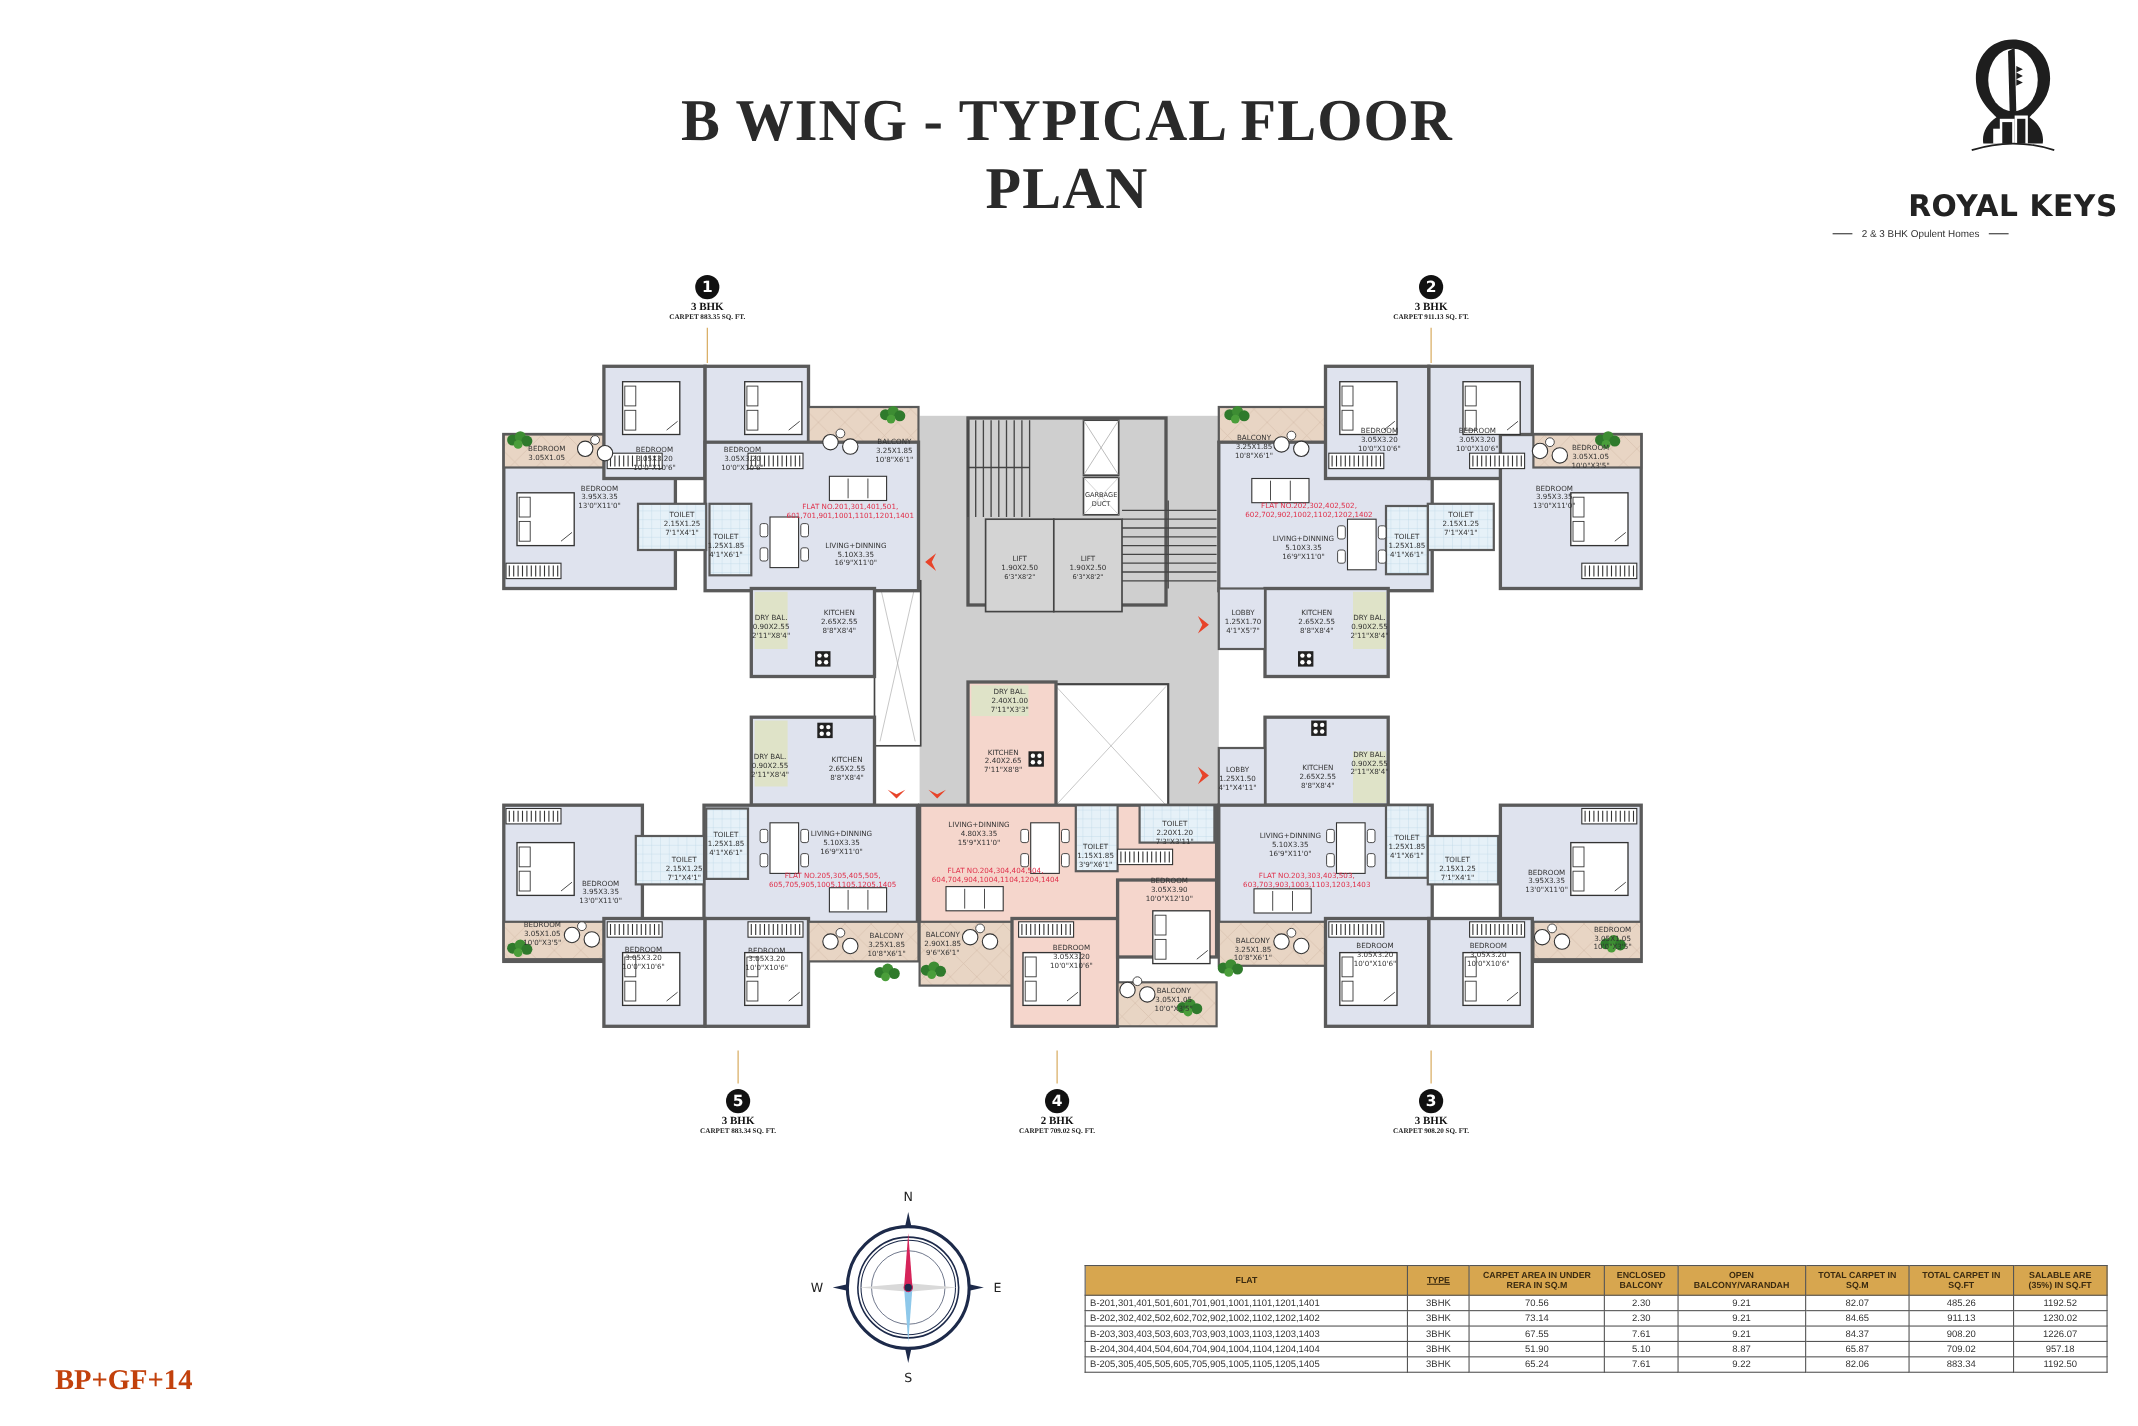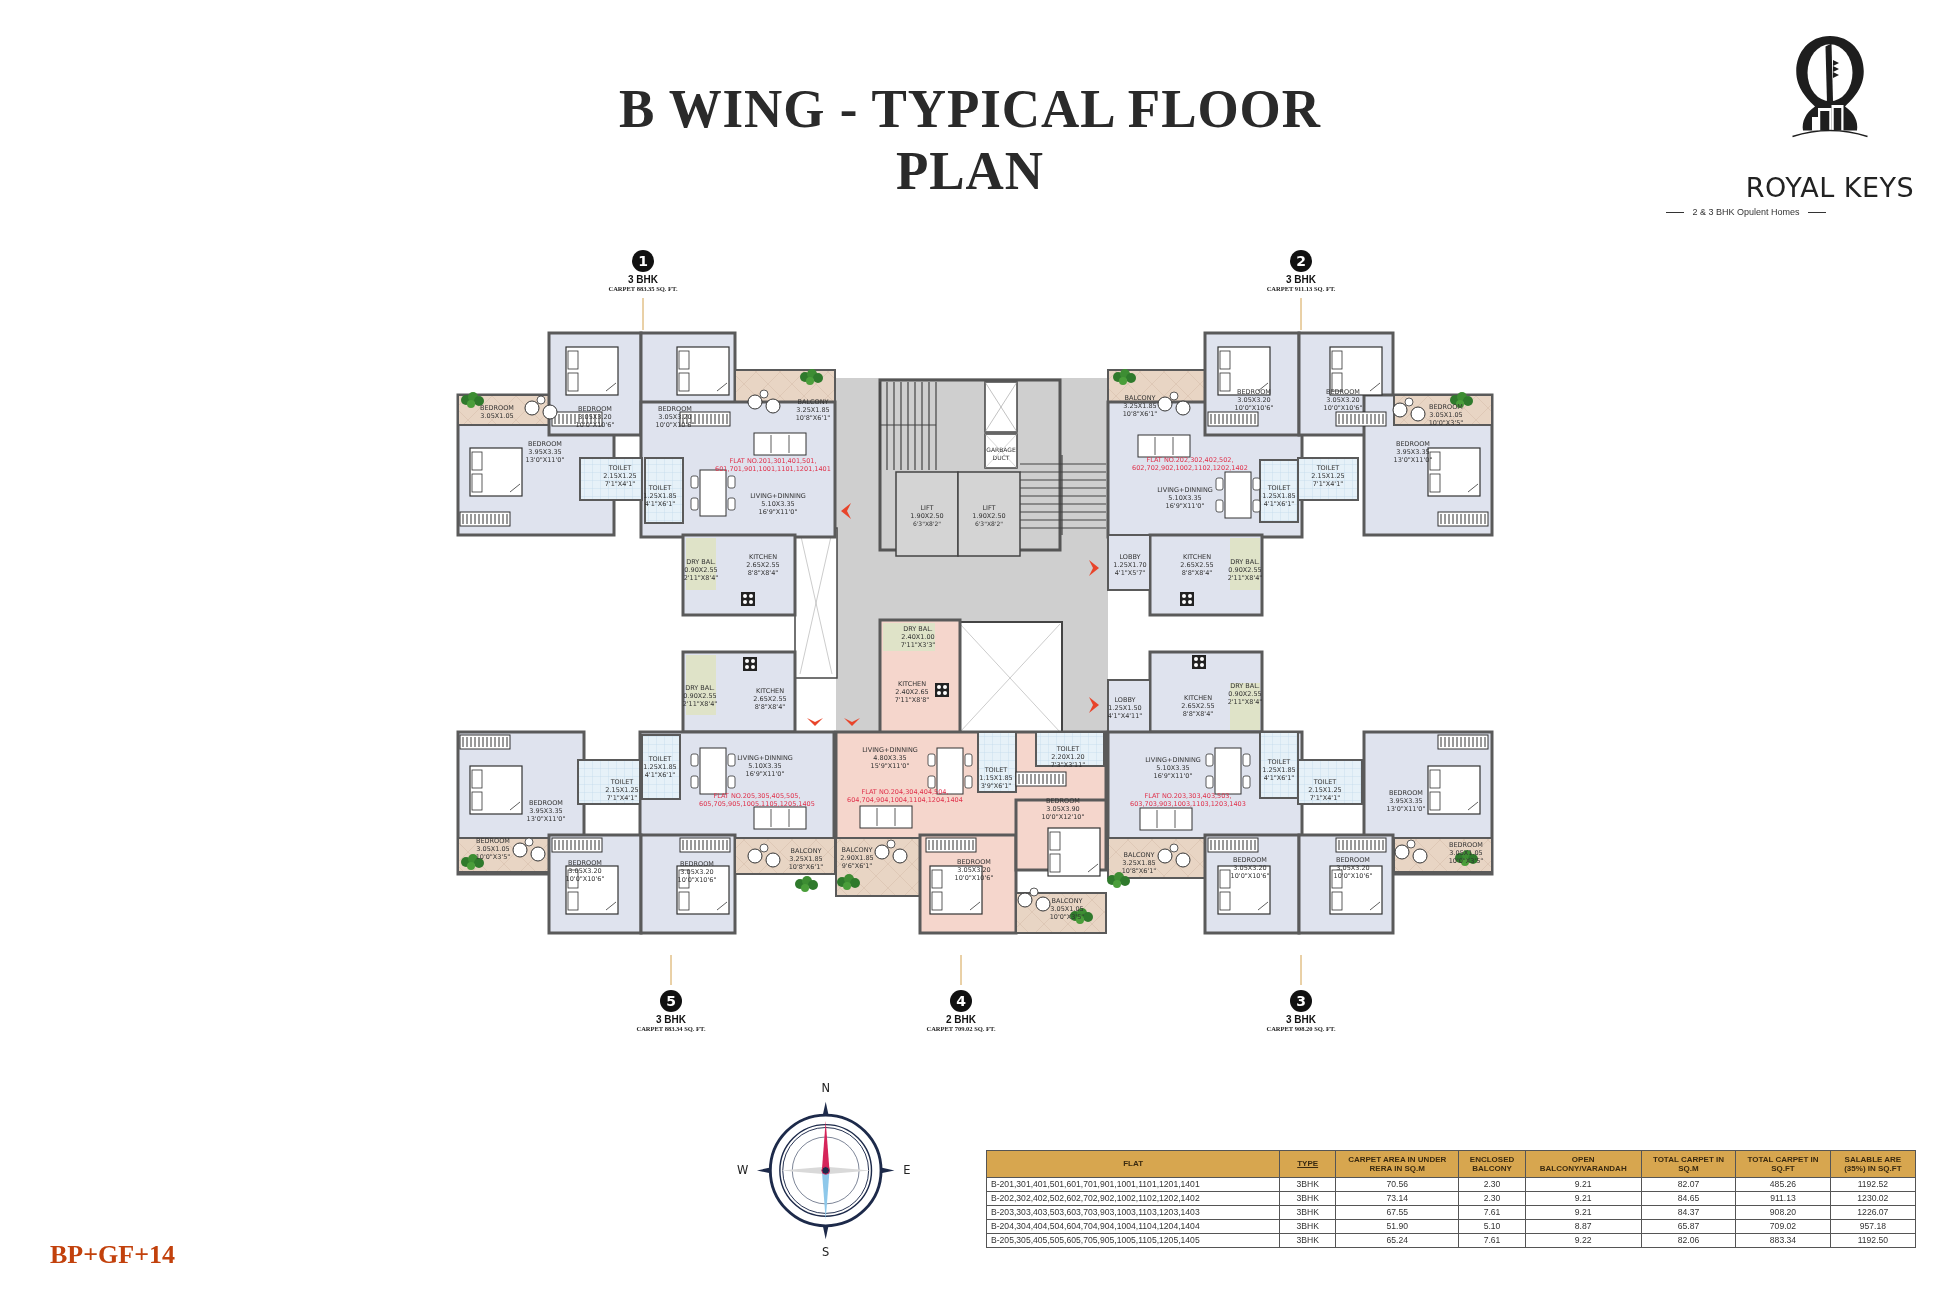--- a/index.html
+++ b/index.html
@@ -1,25 +1,25 @@
 <!DOCTYPE html>
 <html><head>
 <meta charset="utf-8">
 <style>
   html, body { margin:0; padding:0; background:#ffffff; }
   body { width:1944px; height:1296px; position:relative; overflow:hidden; font-family:"Liberation Sans", sans-serif; color:#222; }
   .title { position:absolute; left:560px; top:78px; width:820px; text-align:center; font-family:"Liberation Serif", serif; font-weight:bold; font-size:54px; letter-spacing:1px; color:#2a2a2a; transform:scaleX(0.98); }
   .logo { position:absolute; left:1730px; top:30px; width:200px; height:200px; }
-  .logo-name { position:absolute; left:1725px; top:172px; width:210px; text-align:center; font-family:"DejaVu Sans", sans-serif; font-size:27px; font-weight:normal; letter-spacing:0.5px; color:#222; }
+  .logo-name { position:absolute; left:1725px; top:172px; width:210px; text-align:center; font-family:"DejaVu Sans", sans-serif; font-size:27px; font-weight:bold; letter-spacing:0.5px; color:#222; }
   .logo-tag { position:absolute; left:1641px; top:207px; width:210px; text-align:center; font-size:9px; color:#333; }
   .logo-tag .dash { display:inline-block; width:18px; height:1px; background:#333; vertical-align:middle; margin:0 8px; }
   .plan { position:absolute; left:0; top:0; }
   .unit-marker { position:absolute; text-align:center; width:160px; }
   .unit-num { width:22px; height:22px; border-radius:50%; background:#111; color:#fff; font-weight:bold; font-size:14px; line-height:22px; margin:0 auto 2px; font-family:"DejaVu Sans", sans-serif; }
-  .unit-type { font-size:10px; font-weight:bold; color:#111; font-family:Liberation Sans, sans-serif; }
+  .unit-type { font-size:10px; font-weight:bold; color:#111; font-family:Liberation Serif, serif; }
   .unit-carpet { font-size:6.5px; font-weight:bold; color:#222; font-family:Liberation Serif, serif; }
   .bp { position:absolute; left:50px; top:1240px; font-family:"Liberation Serif", serif; font-weight:bold; font-size:26px; color:#c2410c; }
   .compass { position:absolute; left:735px; top:1075px; width:210px; height:210px; }
   table.area { position:absolute; left:986px; top:1150px; width:930px; border-collapse:collapse; font-size:8.6px; color:#333;border-radius:12px; }
   table.area th { background:#d7a64f; color:#3a2a10; font-weight:bold; font-size:8px; border:1px solid #555; padding:2px 3px; text-align:center; line-height:1.15; height:22px; }
   table.area td { border:1px solid #555; padding:1px 4px; text-align:center; height:11px; line-height:11px; }
   table.area td.flat { text-align:left; }
 </style>
 </head>
 <body>

